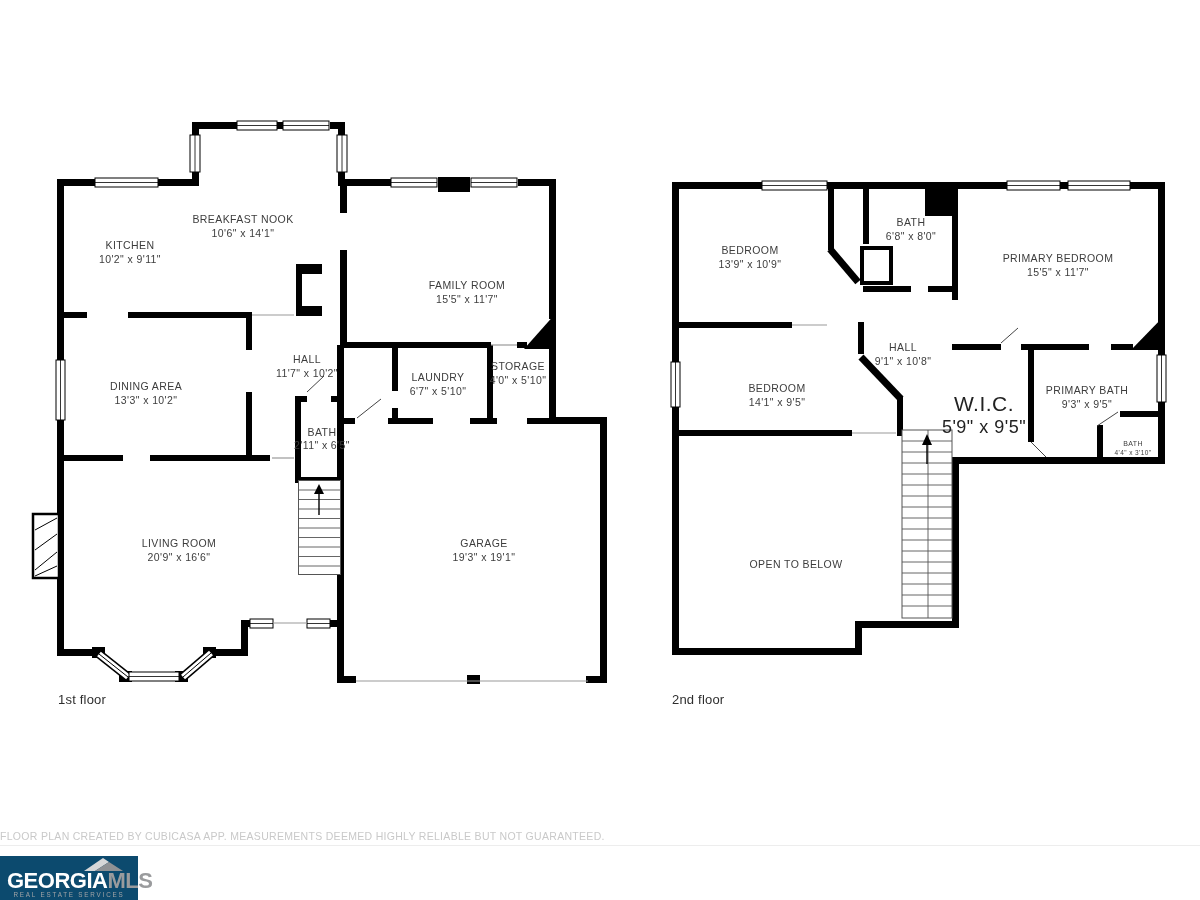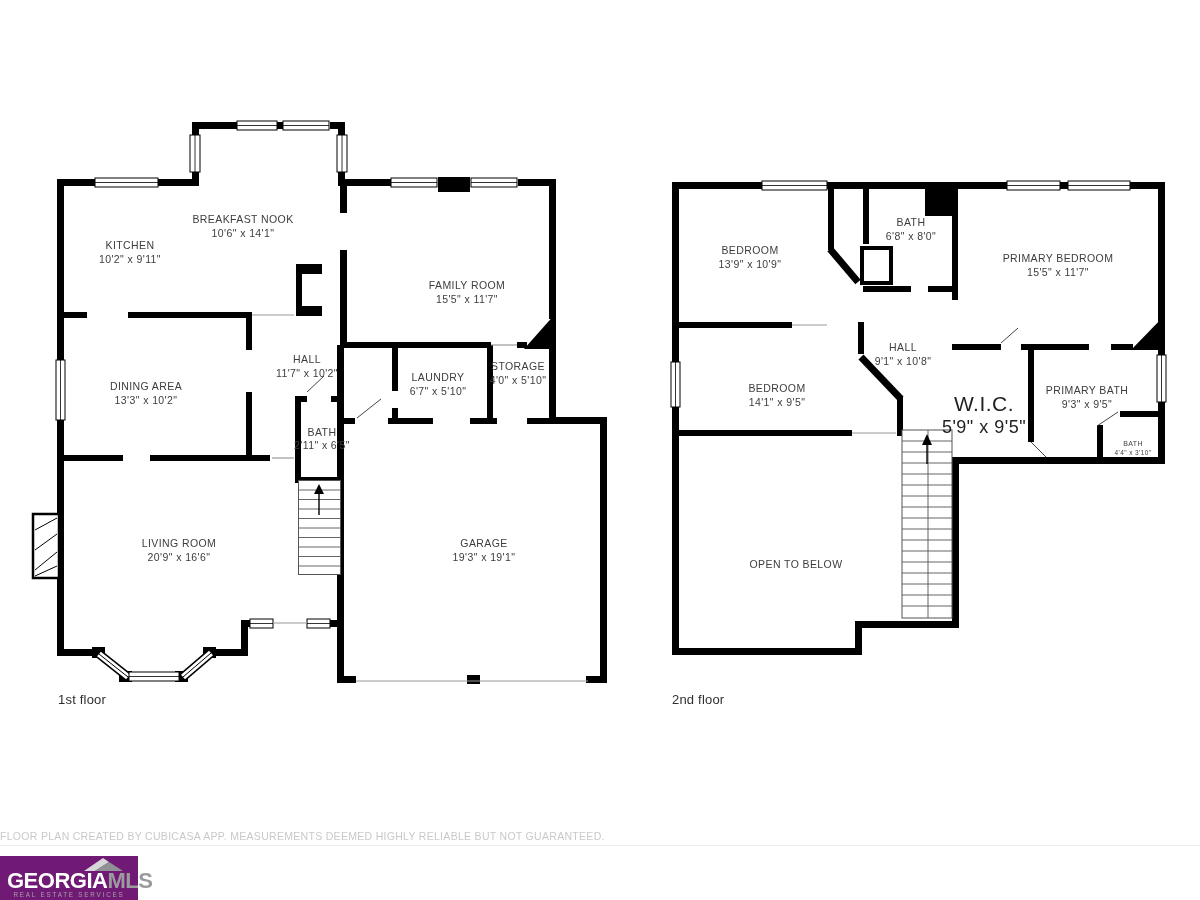--- a/index.html
+++ b/index.html
@@ -17,21 +17,21 @@
   .win{fill:#fff;stroke:#000;stroke-width:1;}
   .winline{stroke:#000;stroke-width:0.8;}
   .thin{stroke:#9a9a9a;stroke-width:1.2;}
   .doorline{stroke:#444;stroke-width:1;}
   .stairbox{fill:#fff;stroke:#555;stroke-width:1;}
   .tread{stroke:#555;stroke-width:0.9;}
   .arrow{stroke:#000;stroke-width:1.4;}
   .divider{position:absolute;left:0;top:845px;width:1200px;height:1px;background:#ededed;}
   #disclaimer{position:absolute;left:0;top:830px;width:1200px;
               font-size:10.5px;color:#c9c9c9;letter-spacing:0.3px;}
-  #logo{position:absolute;left:0;top:856px;width:138px;height:44px;background:#701a75;text-decoration:underline;}
+  #logo{position:absolute;left:0;top:856px;width:138px;height:44px;background:#0c4a6e;text-decoration:underline;}
   #logo .brand{position:absolute;left:7px;top:12px;font-size:22px;font-weight:bold;
                letter-spacing:-0.5px;white-space:nowrap;}
   #logo .brand .p1{color:#ffffff;}
   #logo .brand .p2{color:#9a9b9d;}
   #logo .tagline{position:absolute;left:0;right:0;bottom:2px;text-align:center;
                  font-size:6.3px;color:#a2a4a6;letter-spacing:1.8px;white-space:nowrap;}
   #logo svg{position:absolute;left:0;top:0;}
 </style>
 </head>
 <body>

